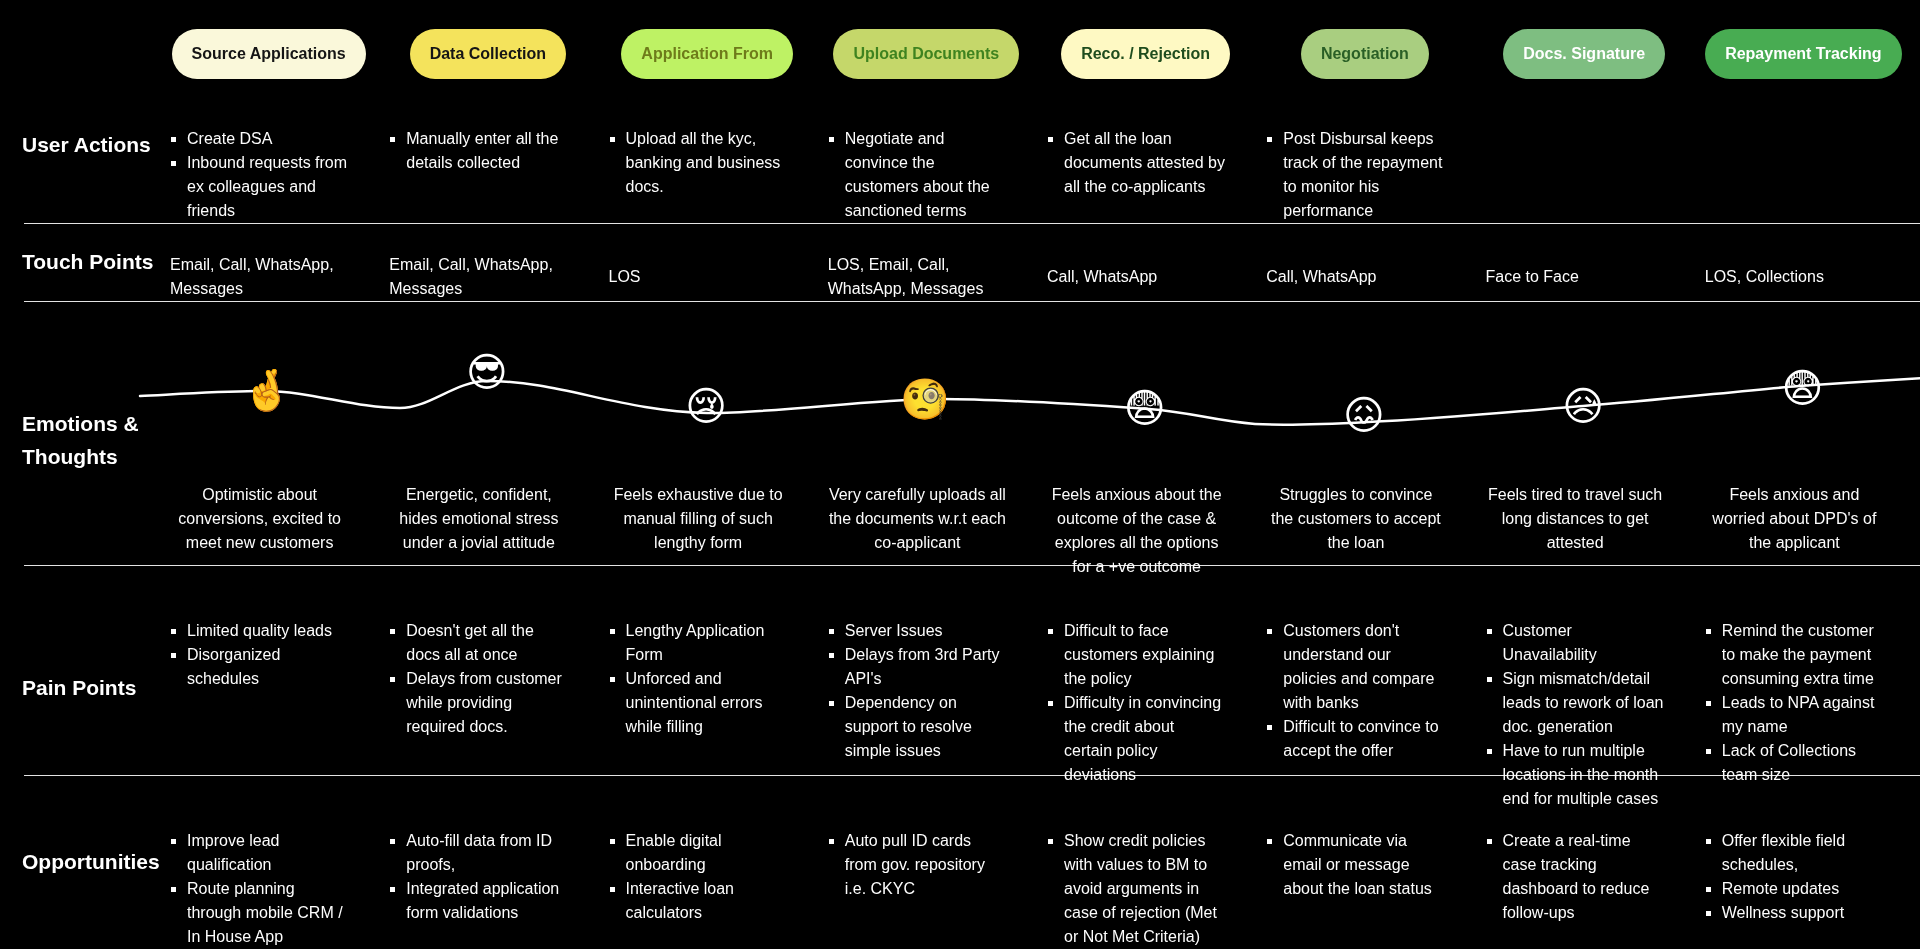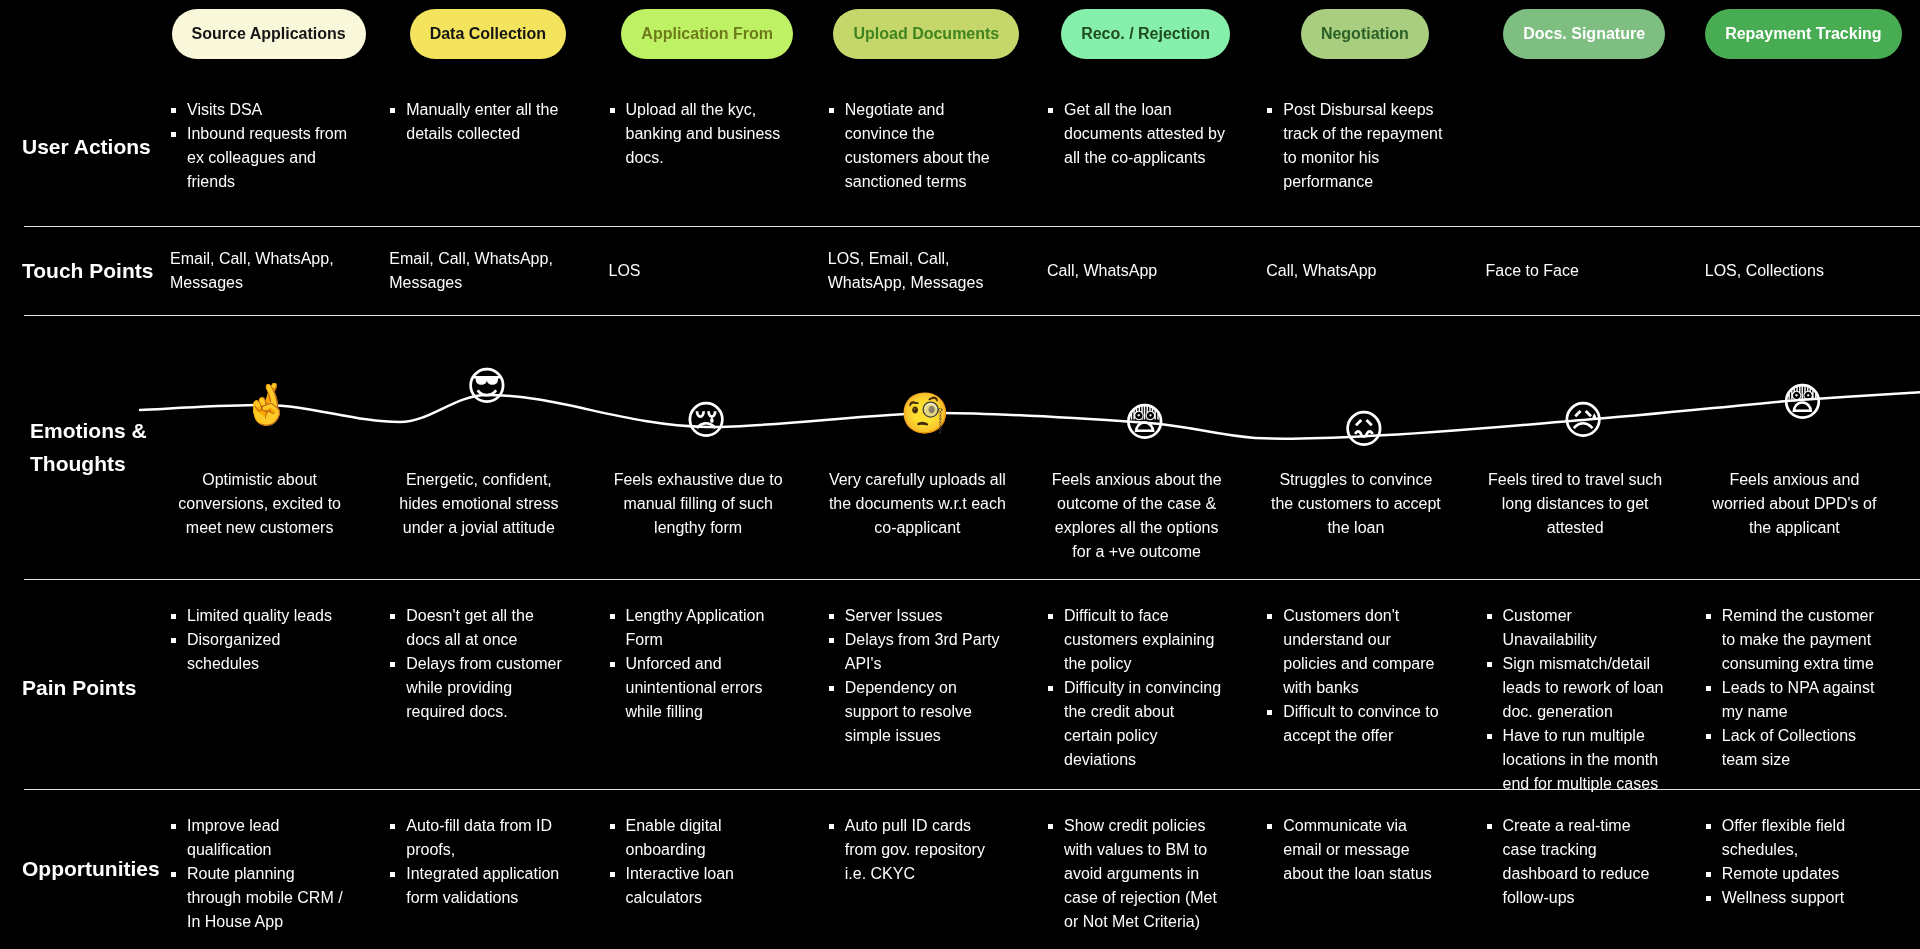--- a/index.html
+++ b/index.html
@@ -2,22 +2,22 @@
 <html><head>
 <meta charset="utf-8">
 <style>
   html,body{margin:0;padding:0;background:#000;}
   body{font-family:"Liberation Sans","DejaVu Sans",sans-serif;-webkit-font-smoothing:antialiased;}
   .journey{position:relative;width:1920px;height:949px;background:#000;color:#fff;
            display:flex;flex-direction:column;overflow:hidden;}
   .row{display:grid;grid-template-columns:158px repeat(8,1fr);padding-right:8px;box-sizing:border-box;}
   .lab{display:flex;align-items:center;padding-left:22px;box-sizing:border-box;}
   .lab span{font-size:21px;font-weight:bold;line-height:1.55;color:#fff;white-space:nowrap;}
-  .emotions-row .lab span{white-space:normal;max-width:132px;margin-left:8px;}
-  .cell{box-sizing:border-box;padding-left:12px;padding-right:28px;font-size:16px;line-height:24px;color:#fdfdfd;}
+  .emotions-row .lab span{white-space:normal;max-width:132px;}
+  .cell{box-sizing:border-box;padding-left:12px;padding-right:28px;font-size:16px;line-height:24px;color:#fdfdfd;margin-top:29px;}
   
   .pills-row{height:68px;align-items:center;}
   .pill-cell{display:flex;justify-content:center;padding-right:10px;}
   .pill{border-radius:999px;padding:13px 20px;font-size:16px;font-weight:bold;white-space:nowrap;}
   .actions-row{height:158px;}
   .actions-row .cell{padding-top:30px;}
   .touch-row{height:88px;align-items:center;}
   .emotions-row{height:263px;position:relative;}
   .emotions-row .cell{padding-top:152px;text-align:center;}
   .pain-row{height:209px;}
@@ -47,40 +47,40 @@
       <div class="cell pill-cell">
         <div class="pill" style="background: rgb(244, 227, 92); color: rgb(21, 21, 21);">Data Collection</div>
       </div>
       <div class="cell pill-cell">
         <div class="pill" style="background: #bef264; color: rgb(110, 123, 26);">Application From</div>
       </div>
       <div class="cell pill-cell">
         <div class="pill" style="background: rgb(197, 215, 106); color: rgb(63, 131, 31);">Upload Documents</div>
       </div>
       <div class="cell pill-cell">
-        <div class="pill" style="background: #86efac; color: rgb(31, 77, 30);">Reco. / Rejection</div>
+        <div class="pill" style="background: #fef9c3; color: rgb(31, 77, 30);">Reco. / Rejection</div>
       </div>
       <div class="cell pill-cell">
         <div class="pill" style="background: rgb(169, 206, 128); color: rgb(42, 95, 38);">Negotiation</div>
       </div>
       <div class="cell pill-cell">
         <div class="pill" style="background: rgb(126, 190, 129); color: rgb(255, 255, 255);">Docs. Signature</div>
       </div>
       <div class="cell pill-cell">
         <div class="pill" style="background: rgb(72, 172, 82); color: rgb(255, 255, 255);">Repayment Tracking</div>
       </div>
     </div>
 
   <div class="row actions-row">
     <div class="lab">
       <span>User Actions</span>
     </div>
   <div class="cell list-cell">
         <ul class="blist">
-          <li class="bitem">Visits DSA</li>
+          <li class="bitem">Create DSA</li>
           <li class="bitem">Inbound requests from ex colleagues and friends</li>
         </ul>
       </div>
       <div class="cell list-cell">
         <ul class="blist">
           <li class="bitem">Manually enter all the details collected</li>
         </ul>
       </div>
       <div class="cell list-cell">
         <ul class="blist">

